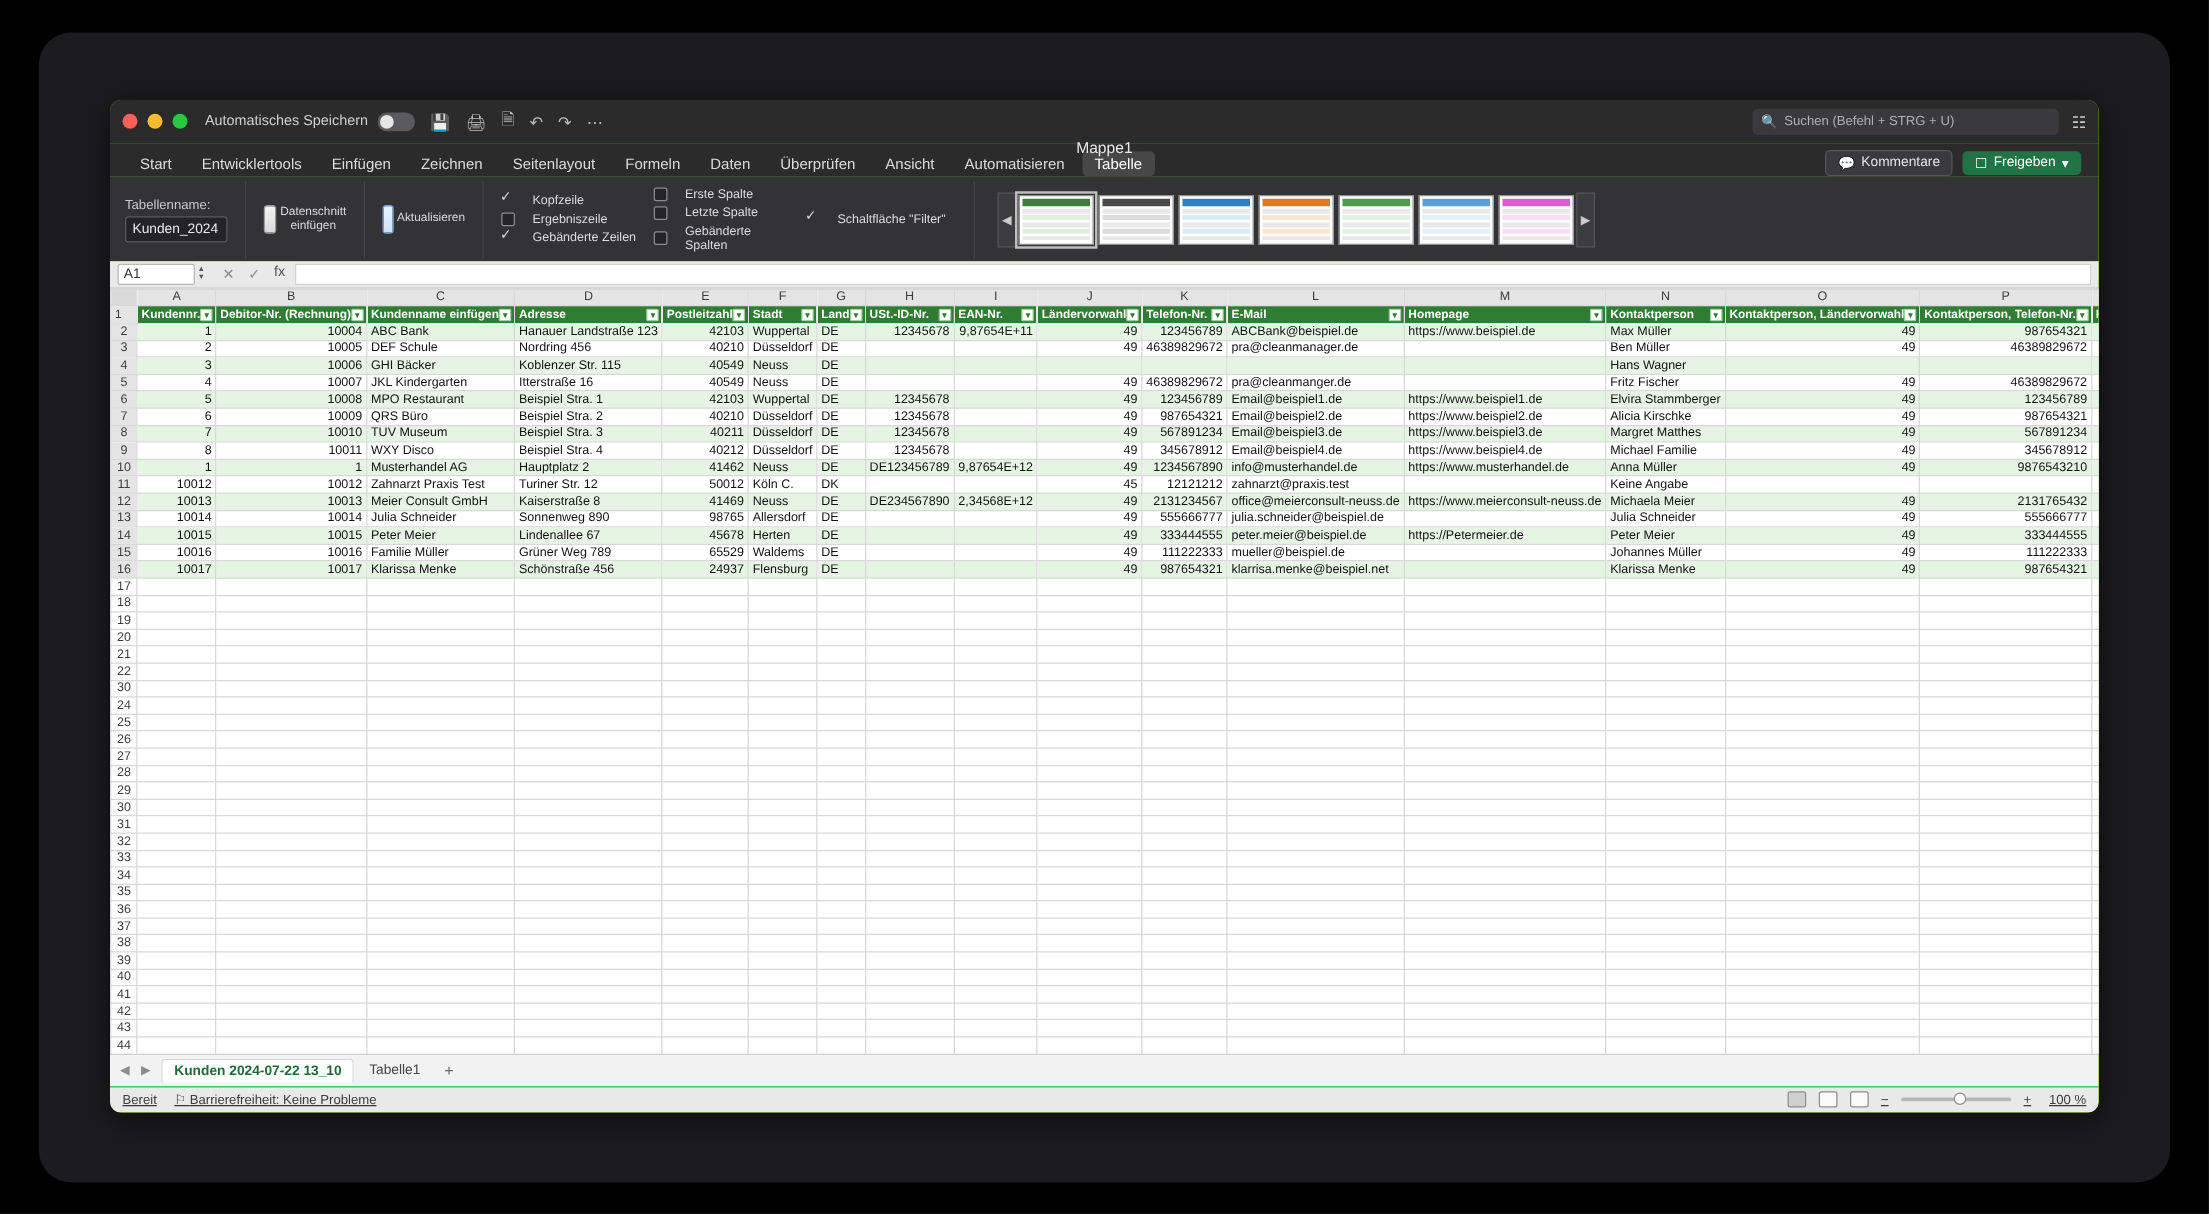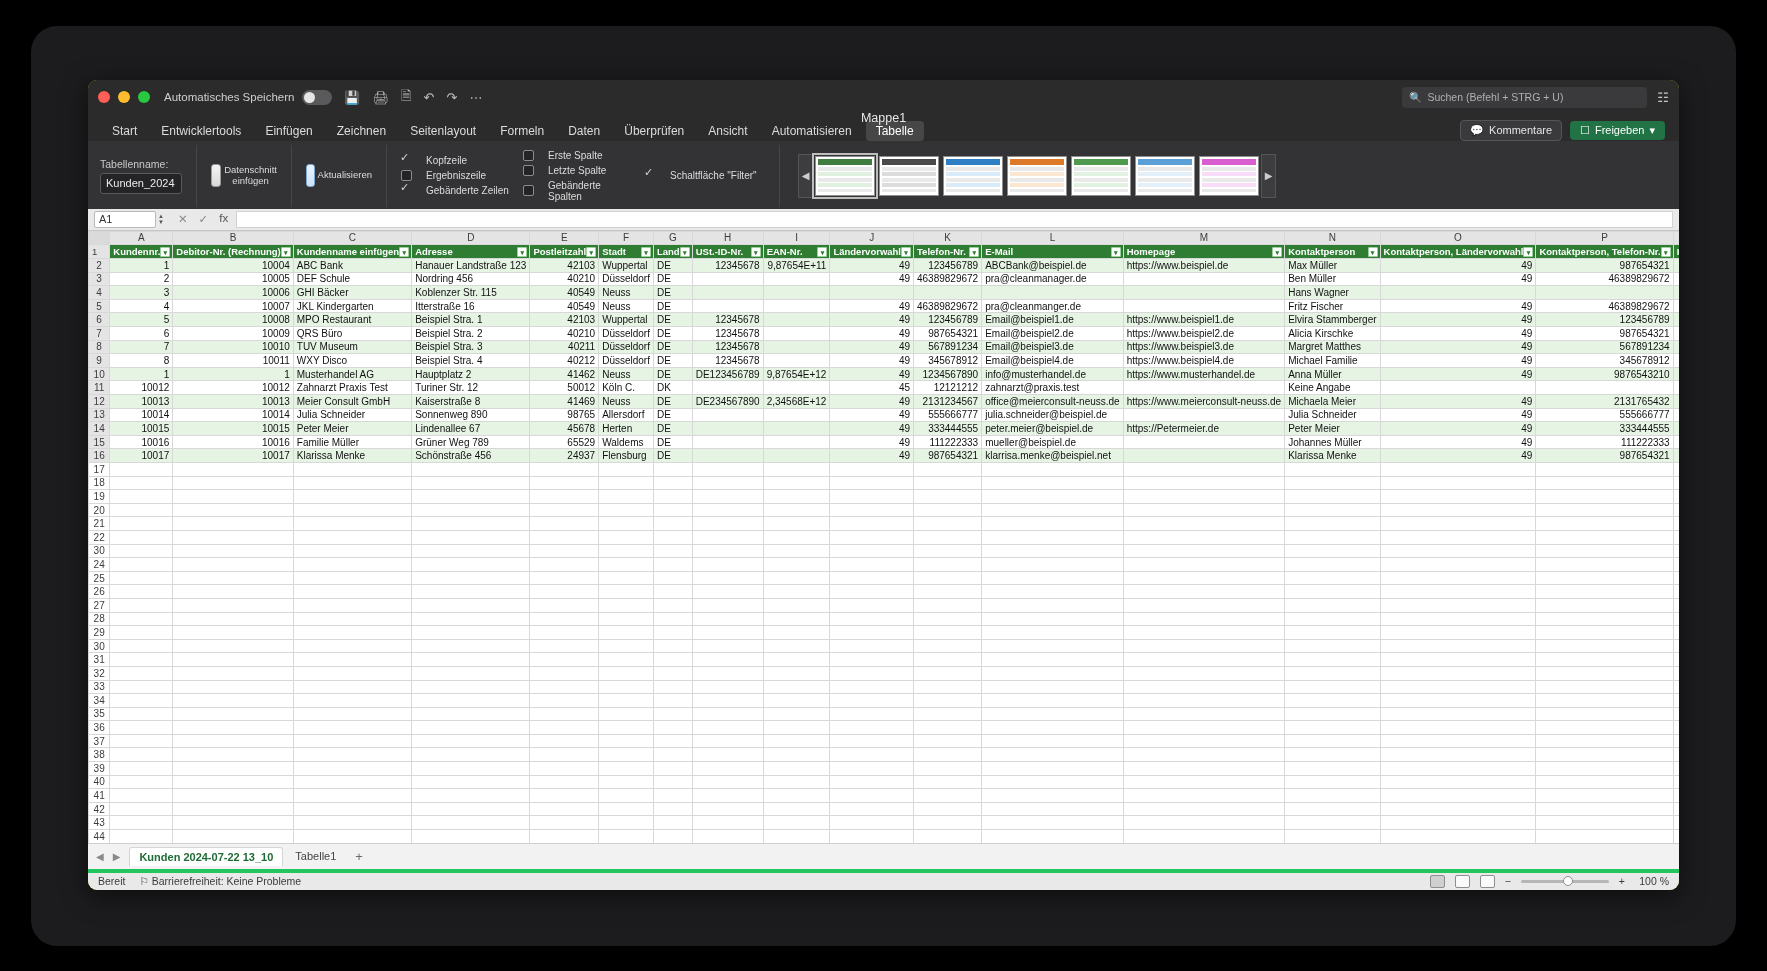--- a/index.html
+++ b/index.html
@@ -212,23 +212,23 @@
   }
   .navarrows { display: flex; gap: 9px; color: #8a8a8a; font-size: 10px; margin-right: 6px; }
   .stab {
     font-size: 11px; color: #444; padding: 3px 9px; border-radius: 3px 3px 0 0;
   }
   .stab.active { background: #fff; color: #1f6b36; font-weight: bold; border: 1px solid #d5d5d5; border-bottom: none; }
   .addsheet { font-size: 13px; color: #6a6a6a; padding: 0 7px; }
 
   
   .statusbar {
-    height: 21px; background: #e9e9e9; border-top: 4px solid #22c55e;
+    height: 21px; background: #e9e9e9; border-top: 1px solid #22c55e;
     display: flex; align-items: center; padding: 0 10px; gap: 14px;
-    font-size: 10.5px; color: #3b3b3b; flex: 0 0 auto;
+    font-size: 10.5px; color: #3b3b3b; flex: 0 0 auto; text-decoration: underline;
   }
   .sb-right { margin-left: auto; display: flex; align-items: center; gap: 10px; }
   .viewico { width: 15px; height: 13px; border: 1px solid #8d8d8d; border-radius: 2px; background: #fafafa; }
   .viewico.active { background: #cfcfcf; }
   .zoomslider { width: 88px; height: 3px; background: #b6b6b6; border-radius: 2px; position: relative; }
   .zoomknob { position: absolute; left: 42px; top: -4px; width: 10px; height: 10px; border-radius: 50%; background: #fff; border: 1px solid #8d8d8d;}
   .zoomval { width: 34px; text-align: right; }
 </style>
 </head>
 <body>

